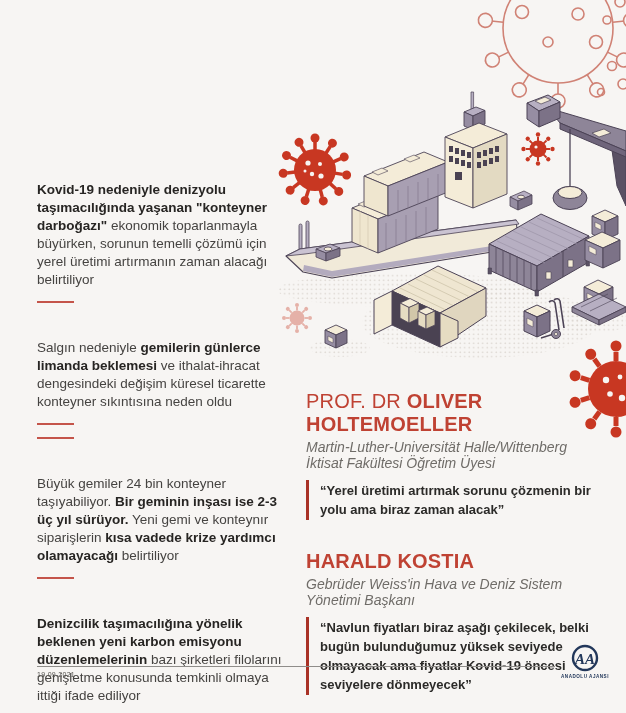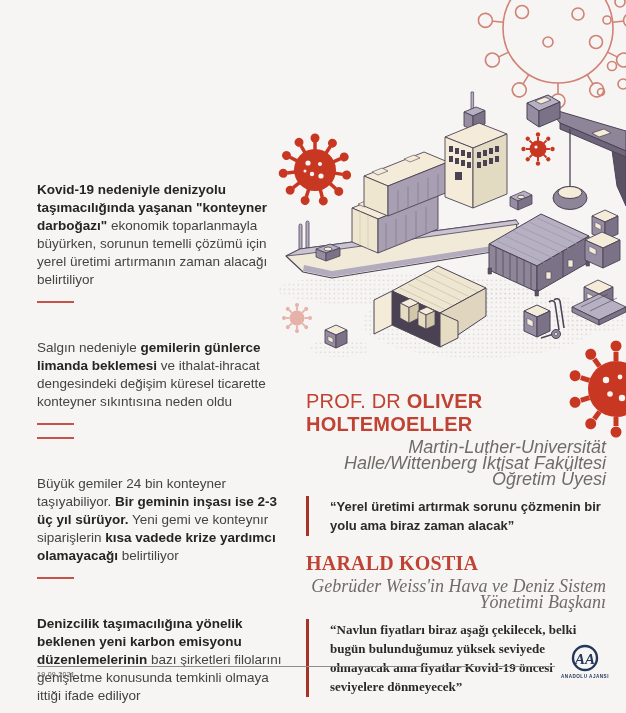--- a/index.html
+++ b/index.html
@@ -14,25 +14,25 @@
     font-family:"DejaVu Sans", sans-serif; font-weight:700;
     font-size:26px; line-height:33px; letter-spacing:-0.6px; color:#1d1c1a;
   }
 
   .left-col { position:absolute; left:37px; top:145px; width:258px; z-index:2; }
   .left-col p { font-size:13.5px; line-height:18px; color:#454341;margin-top:36px; }
   .left-col p .b { font-weight:700; color:#272523; }
   .divider { width:37px; border-top:2px solid #c4544a; margin:12px 0 12px 0; }
 
   .experts { position:absolute; left:306px; top:390px; width:312px; z-index:2; }
-  .expert + .expert { margin-top:16px;font-family:Liberation Serif, serif; }
+  .expert + .expert { margin-top:30px; }
   .expert-name { font-size:20px; font-weight:400; color:#bf4233; letter-spacing:0.2px; }
   .expert-name .strong { font-weight:700; }
-  .expert-affiliation { font-style:italic; font-size:18px; line-height:16px; color:#6f6c68; margin-top:3px; width:300px;text-align:right; }
-  .expert-quote { margin-top:9px; border-left:3px solid #a93226; padding:1px 0 1px 21px; width:300px; }
+  .expert-affiliation { font-style:italic; font-size:14px; line-height:16px; color:#6f6c68; margin-top:3px; width:300px; }
+  .expert-quote { margin-top:9px; border-left:3px solid #a93226; padding:1px 0 1px 11px; width:300px; }
   .expert-quote p { font-size:13px; line-height:19px; font-weight:700; color:#2b2a28; }
 
   .footer-line { position:absolute; left:37px; top:666px; width:518px; height:1px; background:#8f8d8a; z-index:2; }
   .footer-date { position:absolute; left:37px; top:671px; font-size:7px; letter-spacing:0.3px; color:#55534f; z-index:2; }
   .footer-logo { position:absolute; left:557px; top:644px; z-index:2; }
 </style>
 </head>
 <body>
 
 <div class="poster">

